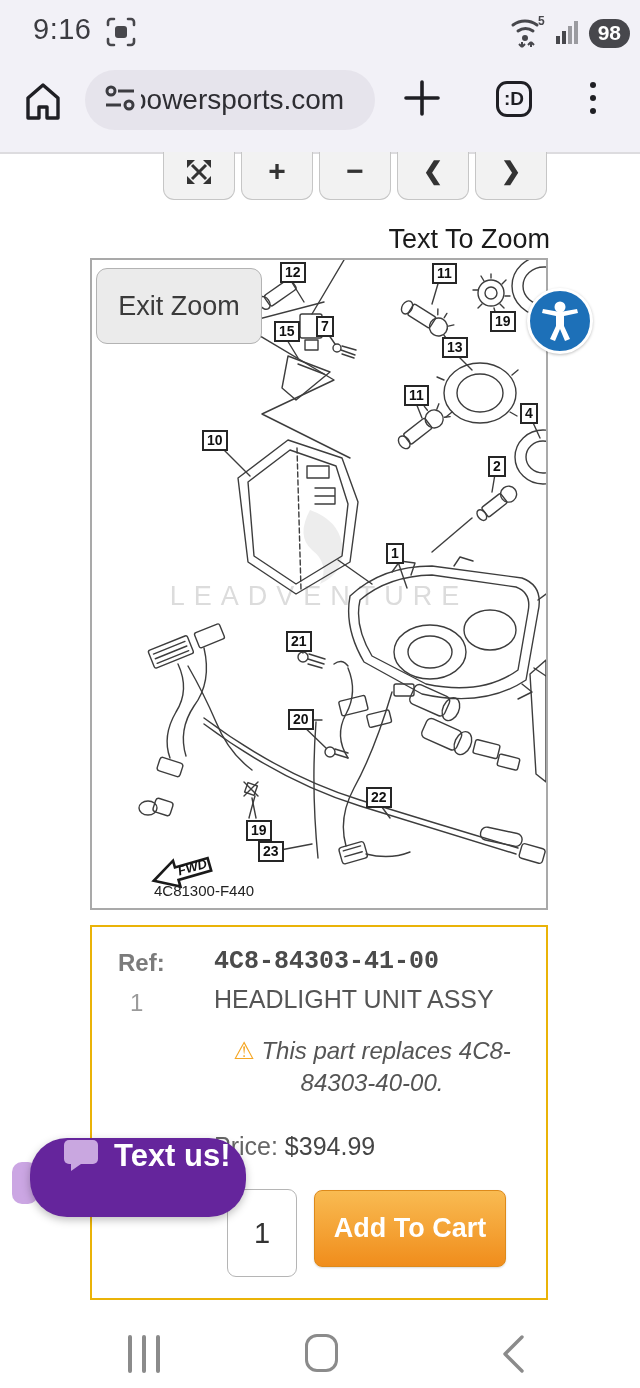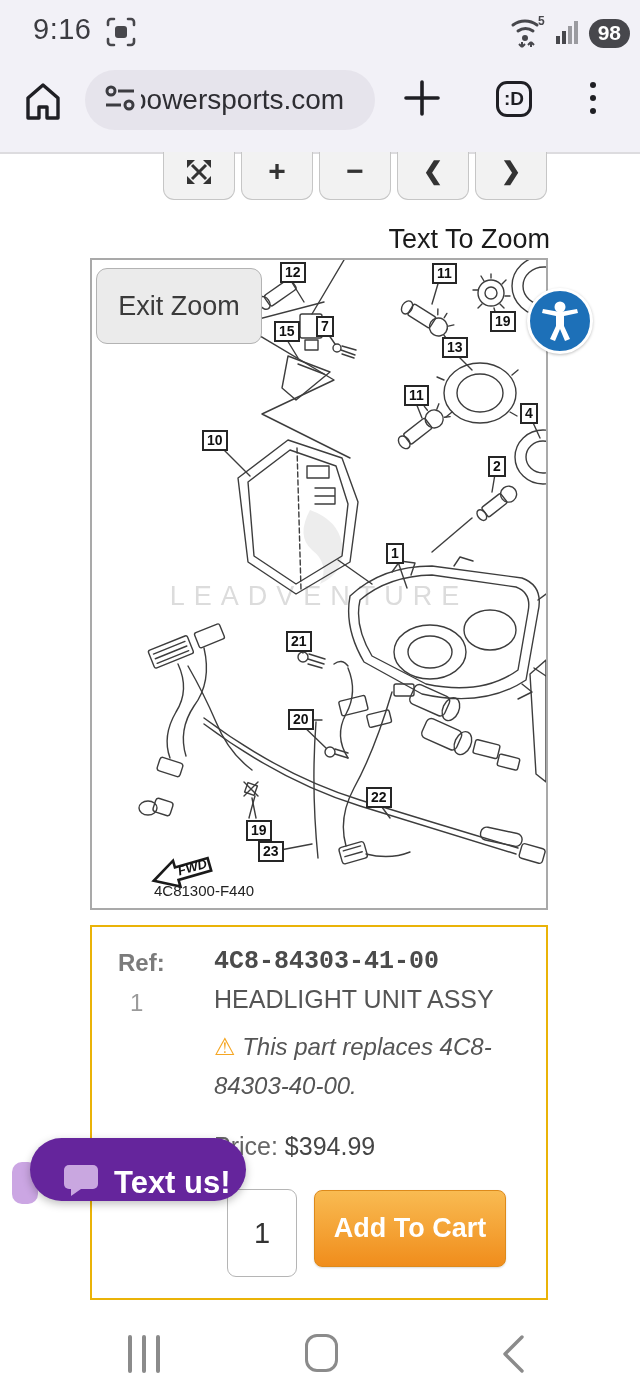--- a/index.html
+++ b/index.html
@@ -37,30 +37,30 @@
   .callout { position:absolute; background:#fff; border:2px solid #262626; font-size:14px; font-weight:700; color:#111; padding:0 3px; line-height:17px; z-index:4; }
   .exitzoom { position:absolute; left:4px; top:8px; width:166px; height:76px; background:#ebebeb; border:1.5px solid #b3b3b3; border-radius:11px; display:flex; align-items:center; justify-content:center; font-size:27px; color:#3a3a3a; z-index:5; cursor:pointer; }
   .a11y { position:absolute; left:527px; top:288px; width:66px; height:66px; background:#1d70b8; border:3px solid #fff; border-radius:50%; z-index:31; display:flex; align-items:center; justify-content:center; box-shadow:0 1px 3px rgba(0,0,0,.25); cursor:pointer; }
 
   
   .infobox { position:absolute; left:90px; top:925px; width:458px; height:375px; background:#fff; border:2px solid #eab308; }
   .lab { position:absolute; left:26px; font-size:24px; font-weight:700; color:#7b7b7b; }
   .val { position:absolute; left:122px; font-size:25px; font-weight:700; color:#4b4b4b;font-family:Liberation Mono, monospace; }
   .refnum { position:absolute; left:38px; top:62px; font-size:24px; color:#9a9a9a; }
   .pname { position:absolute; left:122px; top:58px; font-size:25px; color:#555; }
-  .note { position:absolute; left:122px; top:100px; width:316px; font-size:24px; font-style:italic; color:#555; line-height:39px; }
+  .note { position:absolute; left:122px; top:108px; width:316px; font-size:24px; font-style:italic; color:#555; line-height:32px;text-align:center; }
   .warn { color:#f5a623; font-style:normal; font-size:24px; }
   .pricerow { position:absolute; left:122px; top:205px; font-size:25px; color:#666; }
   .pricerow b { color:#454545; font-weight:400; }
   .qty { position:absolute; left:135px; top:262px; width:70px; height:88px; border:1.5px solid #b5b5b5; border-radius:9px; text-align:center; font-size:29px; color:#333; font-family:"Liberation Sans", sans-serif; background:#fff; }
   .atc { position:absolute; left:222px; top:263px; width:192px; height:77px; border:1px solid #dd8a1b; border-radius:8px; background:linear-gradient(#f9bb52, #f08d1c); color:#fff; font-size:27px; font-weight:700; font-family:"Liberation Sans", sans-serif; cursor:pointer; box-shadow:0 1px 2px rgba(0,0,0,.15); }
 
   
   .chat-stub { position:absolute; left:12px; top:1162px; width:26px; height:42px; border-radius:10px; background:#cba6e3; z-index:39; }
-  .chat { position:absolute; left:30px; top:1138px; width:216px; height:63px; background:#65259c; border-radius:37px; z-index:40; display:flex; align-items:flex-end; box-shadow:0 3px 8px rgba(0,0,0,.25); cursor:pointer; }
+  .chat { position:absolute; left:30px; top:1138px; width:216px; height:79px; background:#65259c; border-radius:37px; z-index:40; display:flex; align-items:flex-start; box-shadow:0 3px 8px rgba(0,0,0,.25); cursor:pointer; }
   .chat-label { color:#fff; font-size:31px; font-weight:700; margin-left:14px; }
 
   
   .navbar { position:absolute; left:0; top:1305px; width:640px; height:83px; background:#fff; }
   .nav-recents { position:absolute; left:128px; top:30px; display:flex; gap:10px; cursor:pointer; }
   .nav-recents i { width:4px; height:38px; background:#8b8b8b; border-radius:2px; }
   .nav-home { position:absolute; left:305px; top:29px; width:33px; height:38px; border:3.4px solid #8b8b8b; border-radius:12px; cursor:pointer; }
   .nav-back { position:absolute; left:500px; top:29px; cursor:pointer; }
 </style>
 </head>

